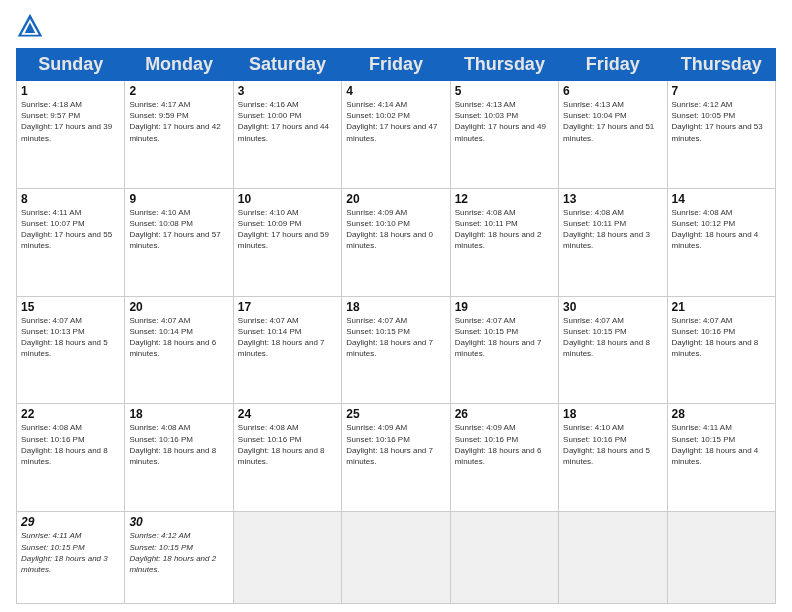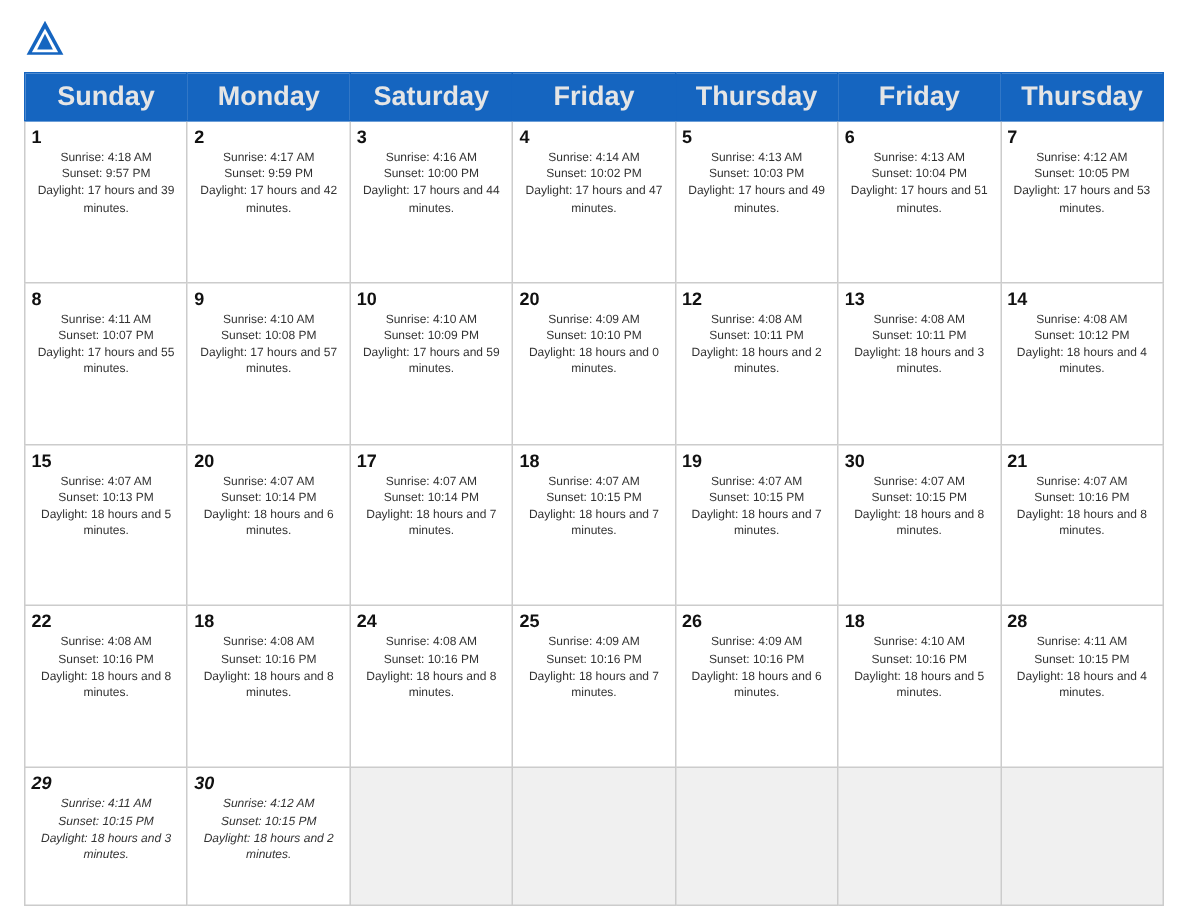--- a/index.html
+++ b/index.html
@@ -85,21 +85,20 @@
       font-size: 12px;
       font-weight: bold;
       color: #111;
       display: block;
       margin-bottom: 1px;
     }
     .day-info {
       font-size: 8px;
       line-height: 1.4;
       color: #333;
-      text-align: center;
     }
     .last-row td {
       height: 68px;
       font-style: italic;
     }
   </style>
 </head>
 <body>
 
 <div class="page">

